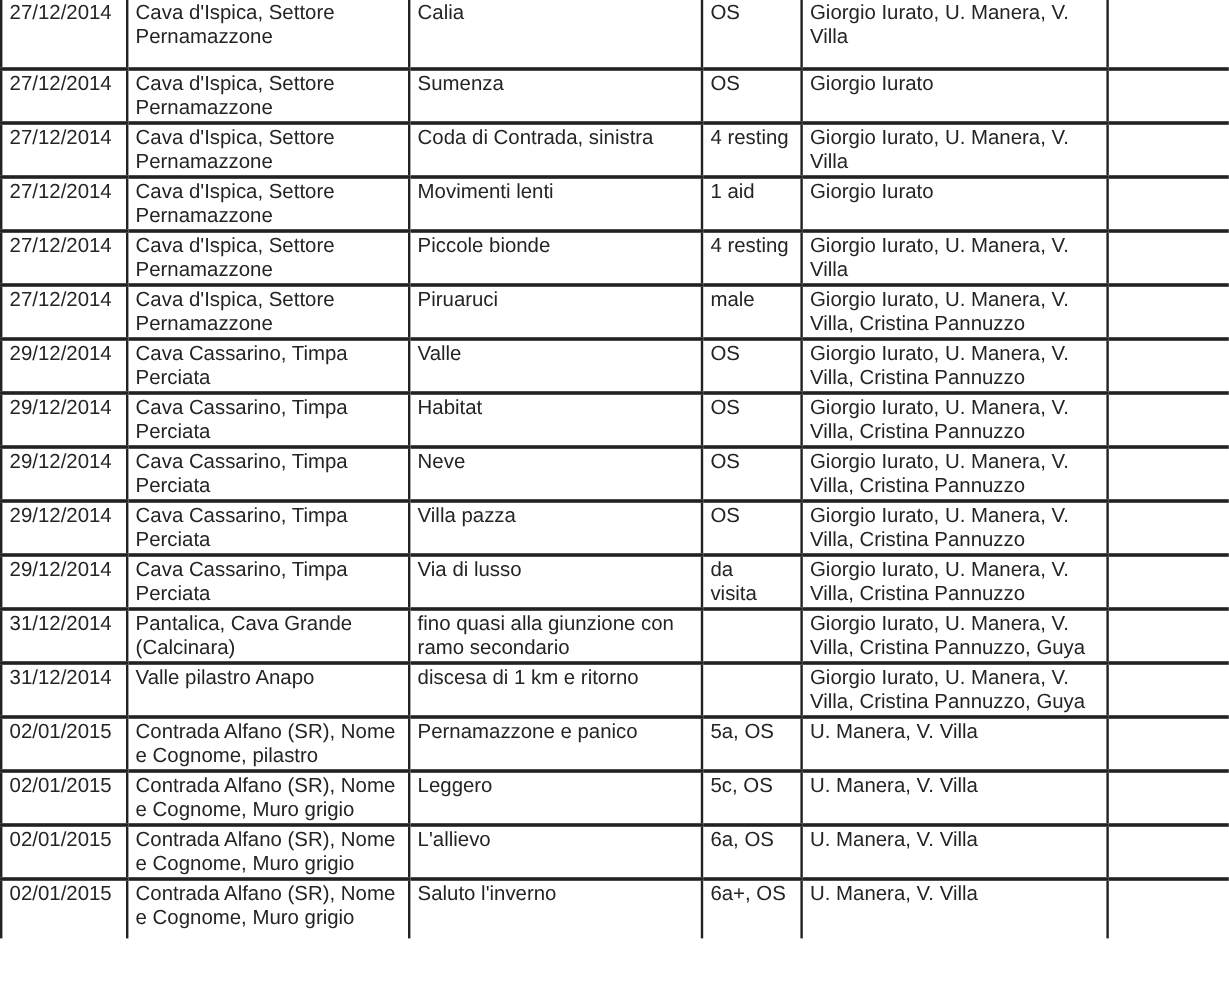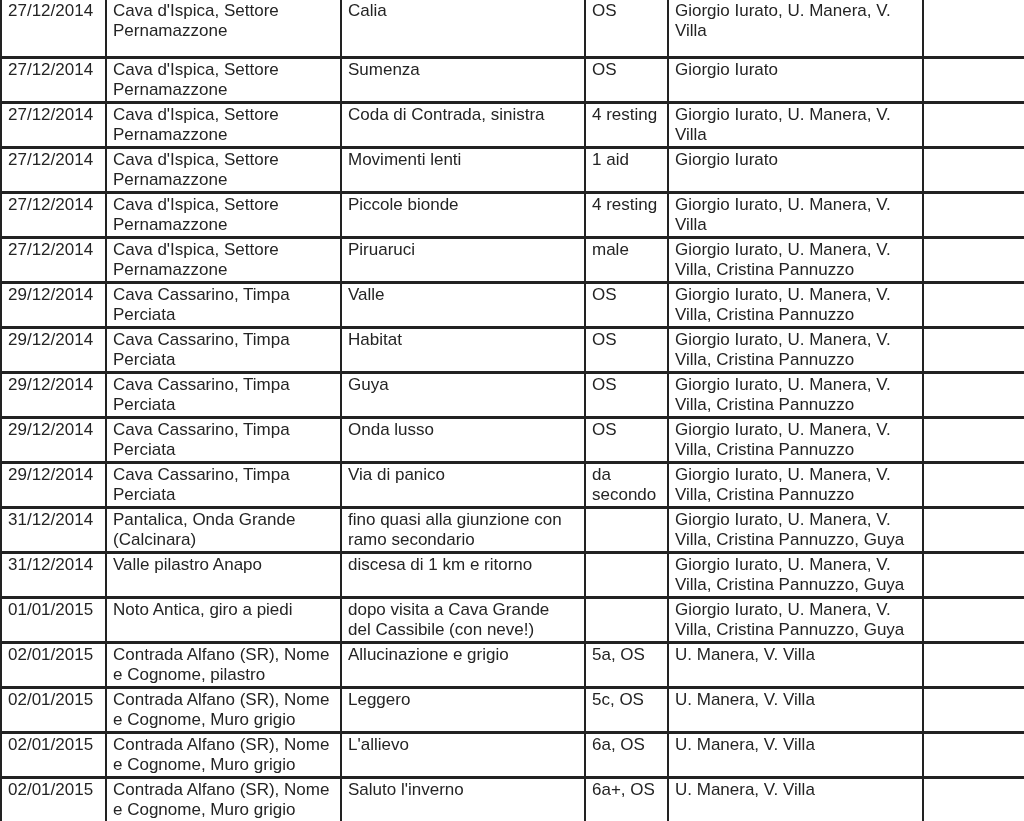--- a/index.html
+++ b/index.html
@@ -141,82 +141,72 @@
     <td>Habitat</td>
     <td>OS</td>
     <td>Giorgio Iurato, U. Manera, V.
 Villa, Cristina Pannuzzo</td>
     <td></td>
   </tr>
         <tr>
     <td>29/12/2014</td>
     <td>Cava Cassarino, Timpa
 Perciata</td>
-    <td>Guya</td>
-    <td>OS</td>
-    <td>Giorgio Iurato, U. Manera, V.
-Villa, Cristina Pannuzzo</td>
-    <td></td>
-  </tr>
-        <tr>
-    <td>29/12/2014</td>
-    <td>Cava Cassarino, Timpa
-Perciata</td>
-    <td>Onda lusso</td>
-    <td>OS</td>
-    <td>Giorgio Iurato, U. Manera, V.
-Villa, Cristina Pannuzzo</td>
-    <td></td>
-  </tr>
-        <tr>
-    <td>29/12/2014</td>
-    <td>Cava Cassarino, Timpa
-Perciata</td>
-    <td>Via di panico</td>
+    <td>Neve</td>
+    <td>OS</td>
+    <td>Giorgio Iurato, U. Manera, V.
+Villa, Cristina Pannuzzo</td>
+    <td></td>
+  </tr>
+        <tr>
+    <td>29/12/2014</td>
+    <td>Cava Cassarino, Timpa
+Perciata</td>
+    <td>Villa pazza</td>
+    <td>OS</td>
+    <td>Giorgio Iurato, U. Manera, V.
+Villa, Cristina Pannuzzo</td>
+    <td></td>
+  </tr>
+        <tr>
+    <td>29/12/2014</td>
+    <td>Cava Cassarino, Timpa
+Perciata</td>
+    <td>Via di lusso</td>
     <td>da
-secondo</td>
+visita</td>
     <td>Giorgio Iurato, U. Manera, V.
 Villa, Cristina Pannuzzo</td>
     <td></td>
   </tr>
         <tr>
     <td>31/12/2014</td>
-    <td>Pantalica, Onda Grande
+    <td>Pantalica, Cava Grande
 (Calcinara)</td>
     <td>fino quasi alla giunzione con
 ramo secondario</td>
     <td></td>
     <td>Giorgio Iurato, U. Manera, V.
 Villa, Cristina Pannuzzo, Guya</td>
     <td></td>
   </tr>
         <tr>
     <td>31/12/2014</td>
     <td>Valle pilastro Anapo</td>
     <td>discesa di 1 km e ritorno</td>
     <td></td>
     <td>Giorgio Iurato, U. Manera, V.
 Villa, Cristina Pannuzzo, Guya</td>
     <td></td>
   </tr>
         <tr>
-    <td>01/01/2015</td>
-    <td>Noto Antica, giro a piedi</td>
-    <td>dopo visita a Cava Grande
-del Cassibile (con neve!)</td>
-    <td></td>
-    <td>Giorgio Iurato, U. Manera, V.
-Villa, Cristina Pannuzzo, Guya</td>
-    <td></td>
-  </tr>
-        <tr>
     <td>02/01/2015</td>
     <td>Contrada Alfano (SR), Nome
 e Cognome, pilastro</td>
-    <td>Allucinazione e grigio</td>
+    <td>Pernamazzone e panico</td>
     <td>5a, OS</td>
     <td>U. Manera, V. Villa</td>
     <td></td>
   </tr>
         <tr>
     <td>02/01/2015</td>
     <td>Contrada Alfano (SR), Nome
 e Cognome, Muro grigio</td>
     <td>Leggero</td>
     <td>5c, OS</td>

